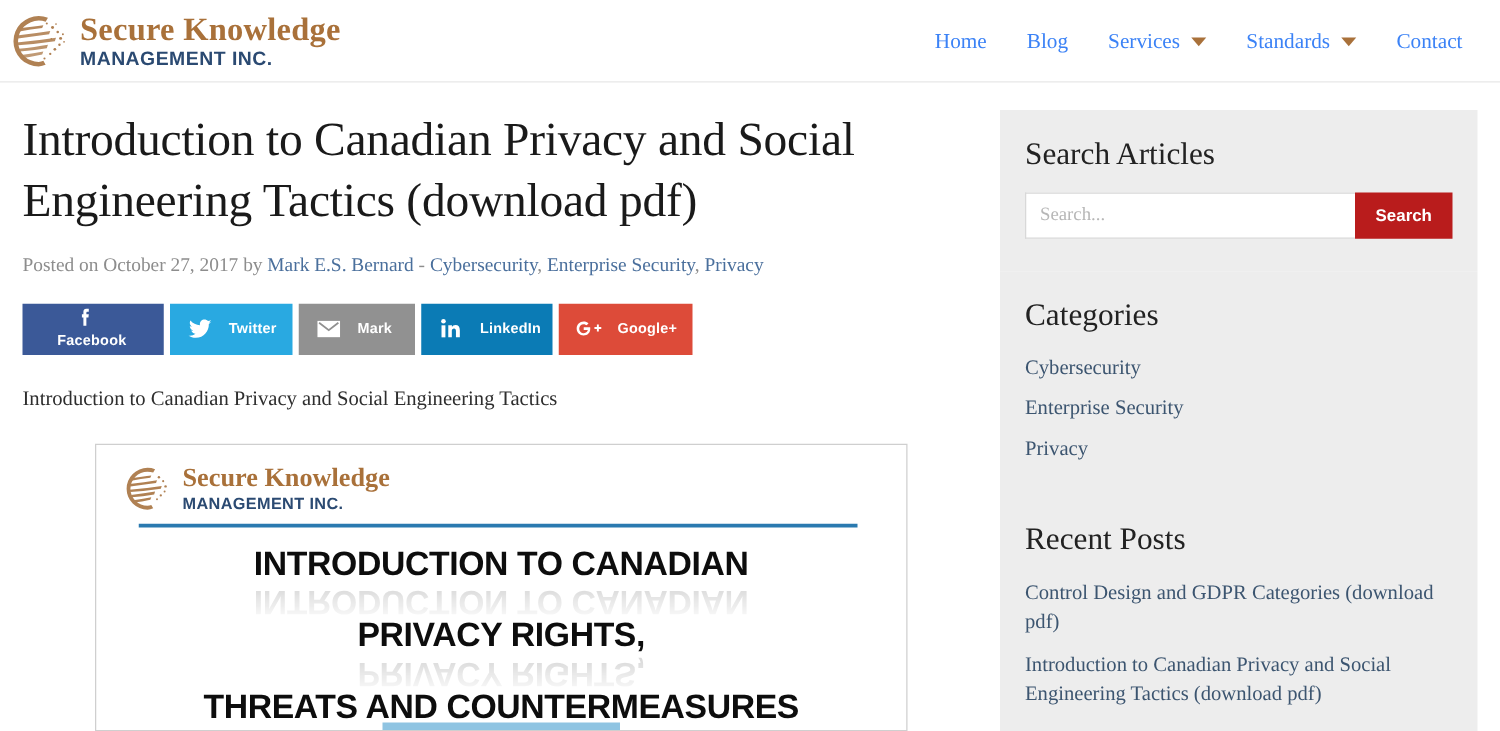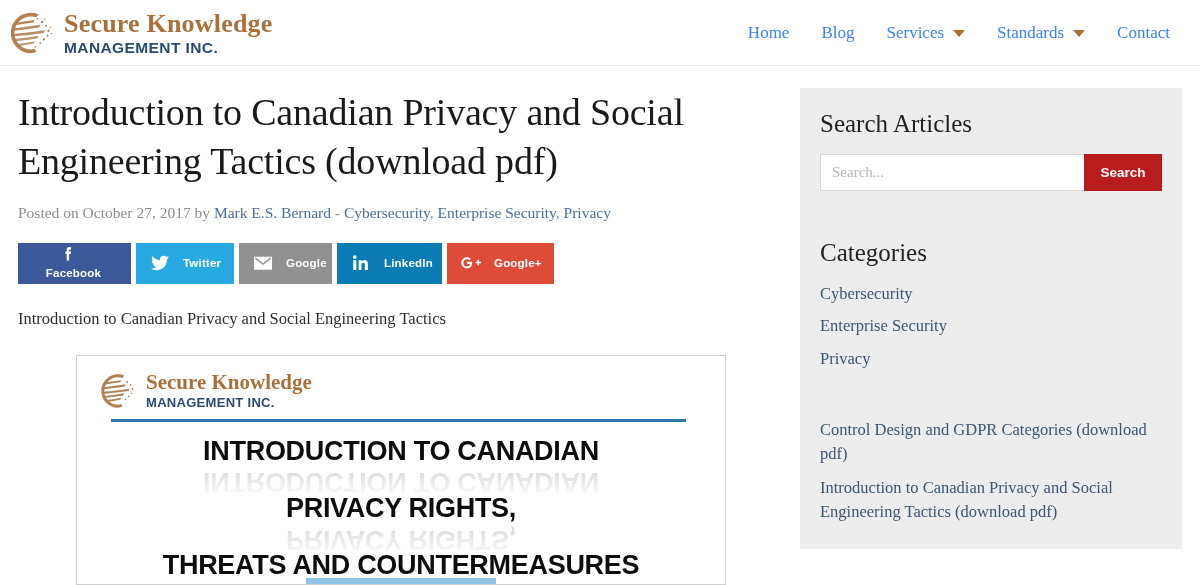--- a/index.html
+++ b/index.html
@@ -367,21 +367,21 @@
         <span>Twitter</span>
       </button>
 
       <button class="share-btn sb-email">
         <span class="sicon">
           <svg width="22" height="22" viewBox="0 0 24 24" fill="none" stroke="#ffffff" stroke-width="1.7">
             <rect x="3" y="6" width="18" height="12.5" fill="#ffffff" stroke="#ffffff"></rect>
             <path d="M3.6 6.7L12 13.2l8.4-6.5" stroke="#919191" stroke-width="1.6" fill="none"></path>
           </svg>
         </span>
-        <span>Google</span>
+        <span>Mark</span>
       </button>
 
       <button class="share-btn sb-linkedin">
         <span class="sicon">
           <svg width="22" height="22" viewBox="0 0 24 24" fill="#ffffff">
             <rect x="3.5" y="9" width="3.4" height="10.5"></rect>
             <circle cx="5.2" cy="5.5" r="2"></circle>
             <path d="M9.4 9h3.2v1.5c.5-.9 1.6-1.7 3.1-1.7 2.5 0 3.8 1.5 3.8 4.5v6.2h-3.4v-5.6c0-1.4-.5-2.2-1.7-2.2-1 0-1.6.7-1.8 1.4-.1.2-.1.6-.1.9v5.5H9.4V9z"></path>
           </svg>
         </span>
@@ -464,20 +464,21 @@
         <li>
           <a href="#">Enterprise Security</a>
         </li>
         <li>
           <a href="#">Privacy</a>
         </li>
       </ul>
     </section>
 
     <section class="widget">
+      <h2 class="widget-title">Recent Posts</h2>
       <ul class="widget-list recent-list">
         <li>
           <a href="#">Control Design and GDPR Categories (download pdf)</a>
         </li>
         <li>
           <a href="#">Introduction to Canadian Privacy and Social Engineering Tactics (download pdf)</a>
         </li>
       </ul>
     </section>
 

